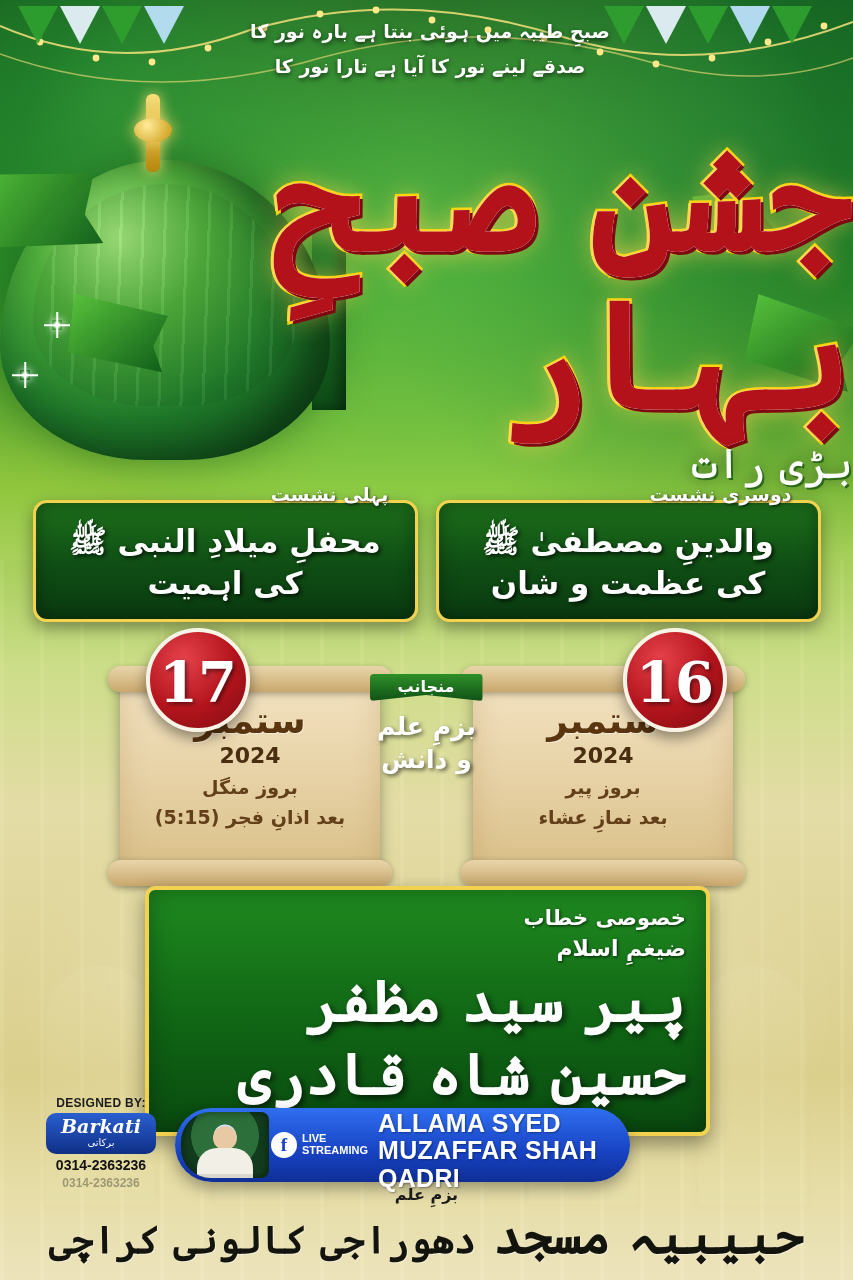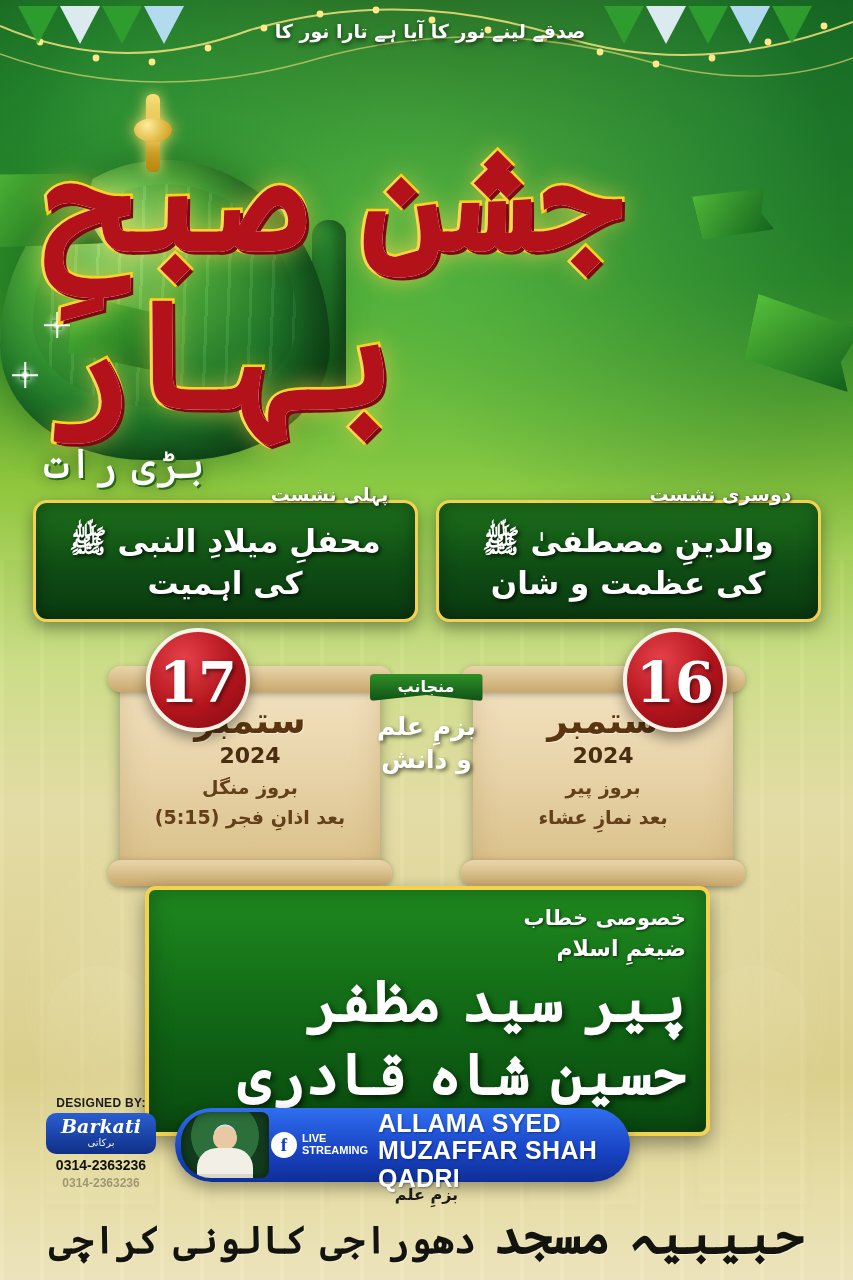--- a/index.html
+++ b/index.html
@@ -158,21 +158,21 @@
     line-height: 1.85;
     font-weight: 700;
     text-shadow: 0 2px 5px rgba(0,0,0,0.65);
   }
 
   
   .title-block {
     position: absolute;
     top: 118px;
     left: 0; right: 0;
-    text-align: left;
+    text-align: right;
     direction: rtl;
     padding-left: 44px;
   }
   .title-main {
     font-family: "DejaVu Serif", serif;
     font-size: 150px;
     line-height: 1.05;
     font-weight: 700;
     color: #b4121b;
     letter-spacing: -6px;
@@ -577,20 +577,21 @@
         <polygon points="604,6 644,6 624,44" fill="#2fa02f"></polygon>
         <polygon points="646,6 686,6 666,44" fill="#eaf4ff"></polygon>
         <polygon points="688,6 728,6 708,44" fill="#2fa02f"></polygon>
         <polygon points="730,6 770,6 750,44" fill="#bfe3ff"></polygon>
         <polygon points="772,6 812,6 792,44" fill="#2fa02f"></polygon>
       </g>
     </svg>
   </div>
 
   <div class="couplet">
+    <div>صبحِ طیبہ میں ہوئی بنتا ہے بارہ نور کا</div>
     <div>صدقے لینے نور کا آیا ہے تارا نور کا</div>
   </div>
 
   <div class="title-block">
     <div class="title-main">جشنِ صبحِ بہار</div>
     <div class="title-sub">بڑی رات</div>
   </div>
 
   <div class="sessions">
     <div class="session">

